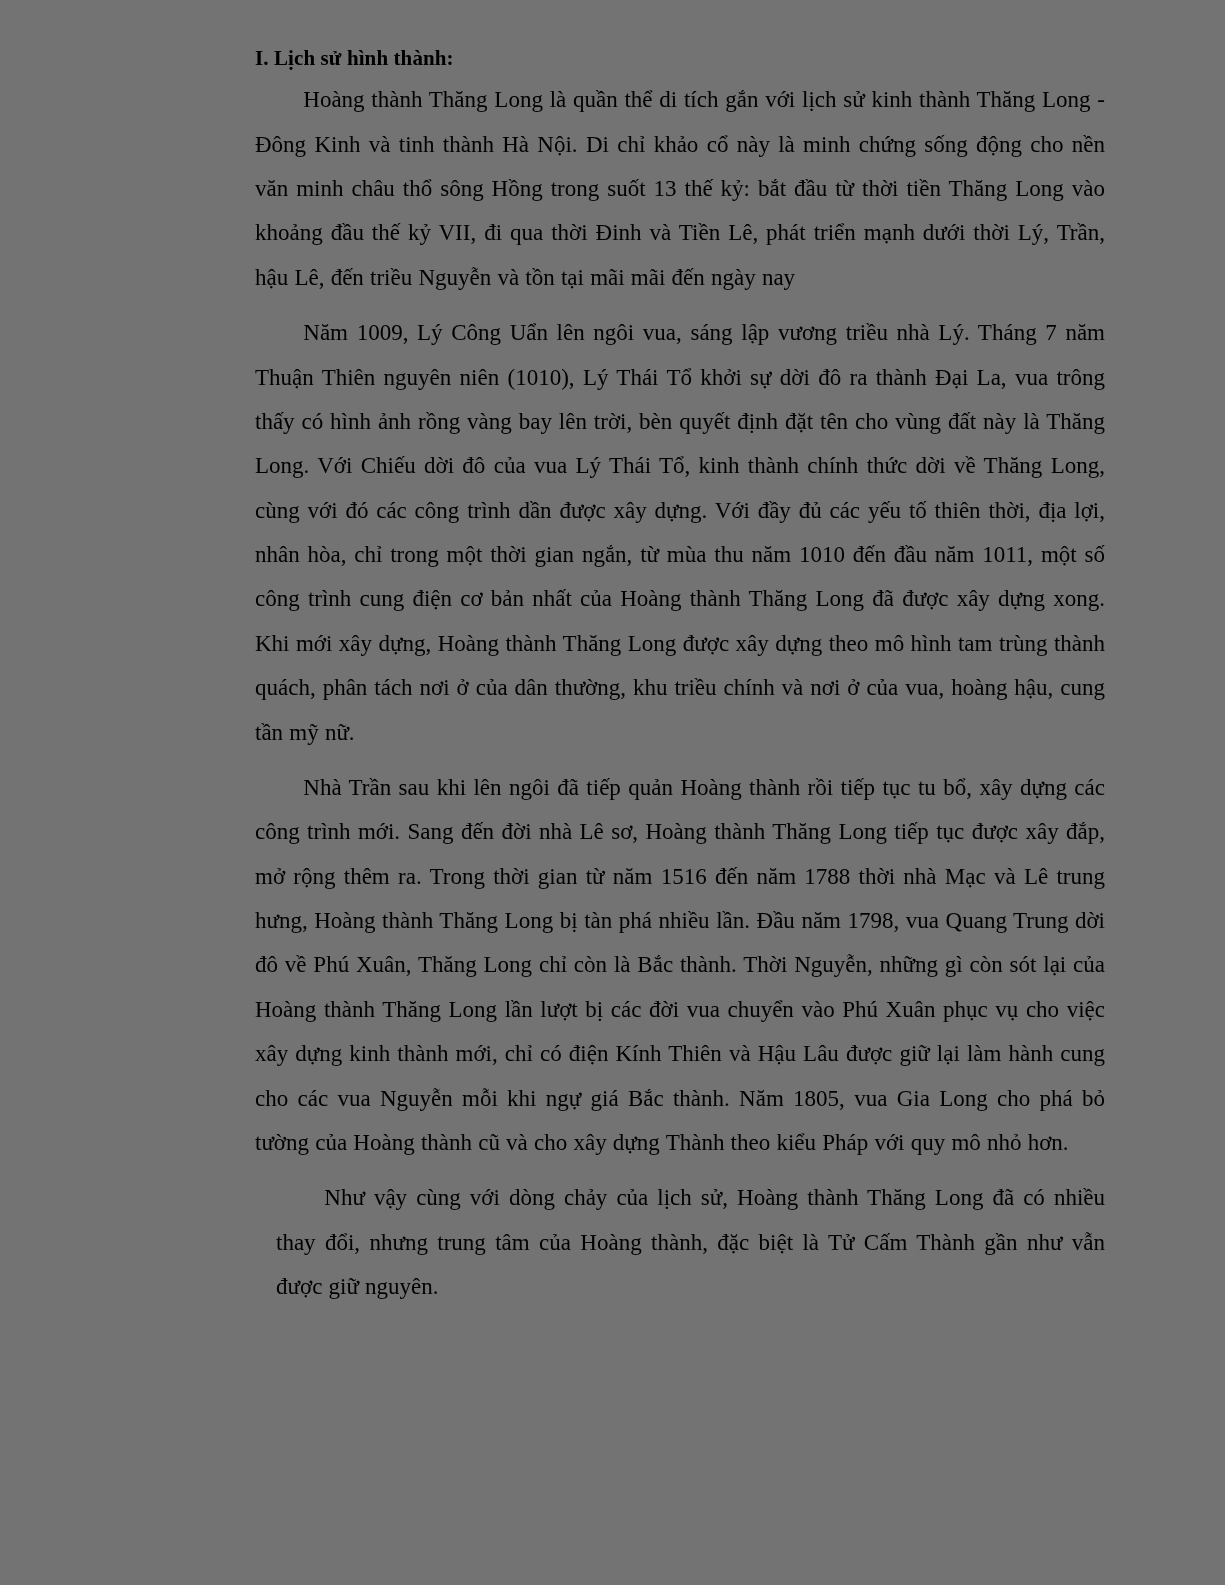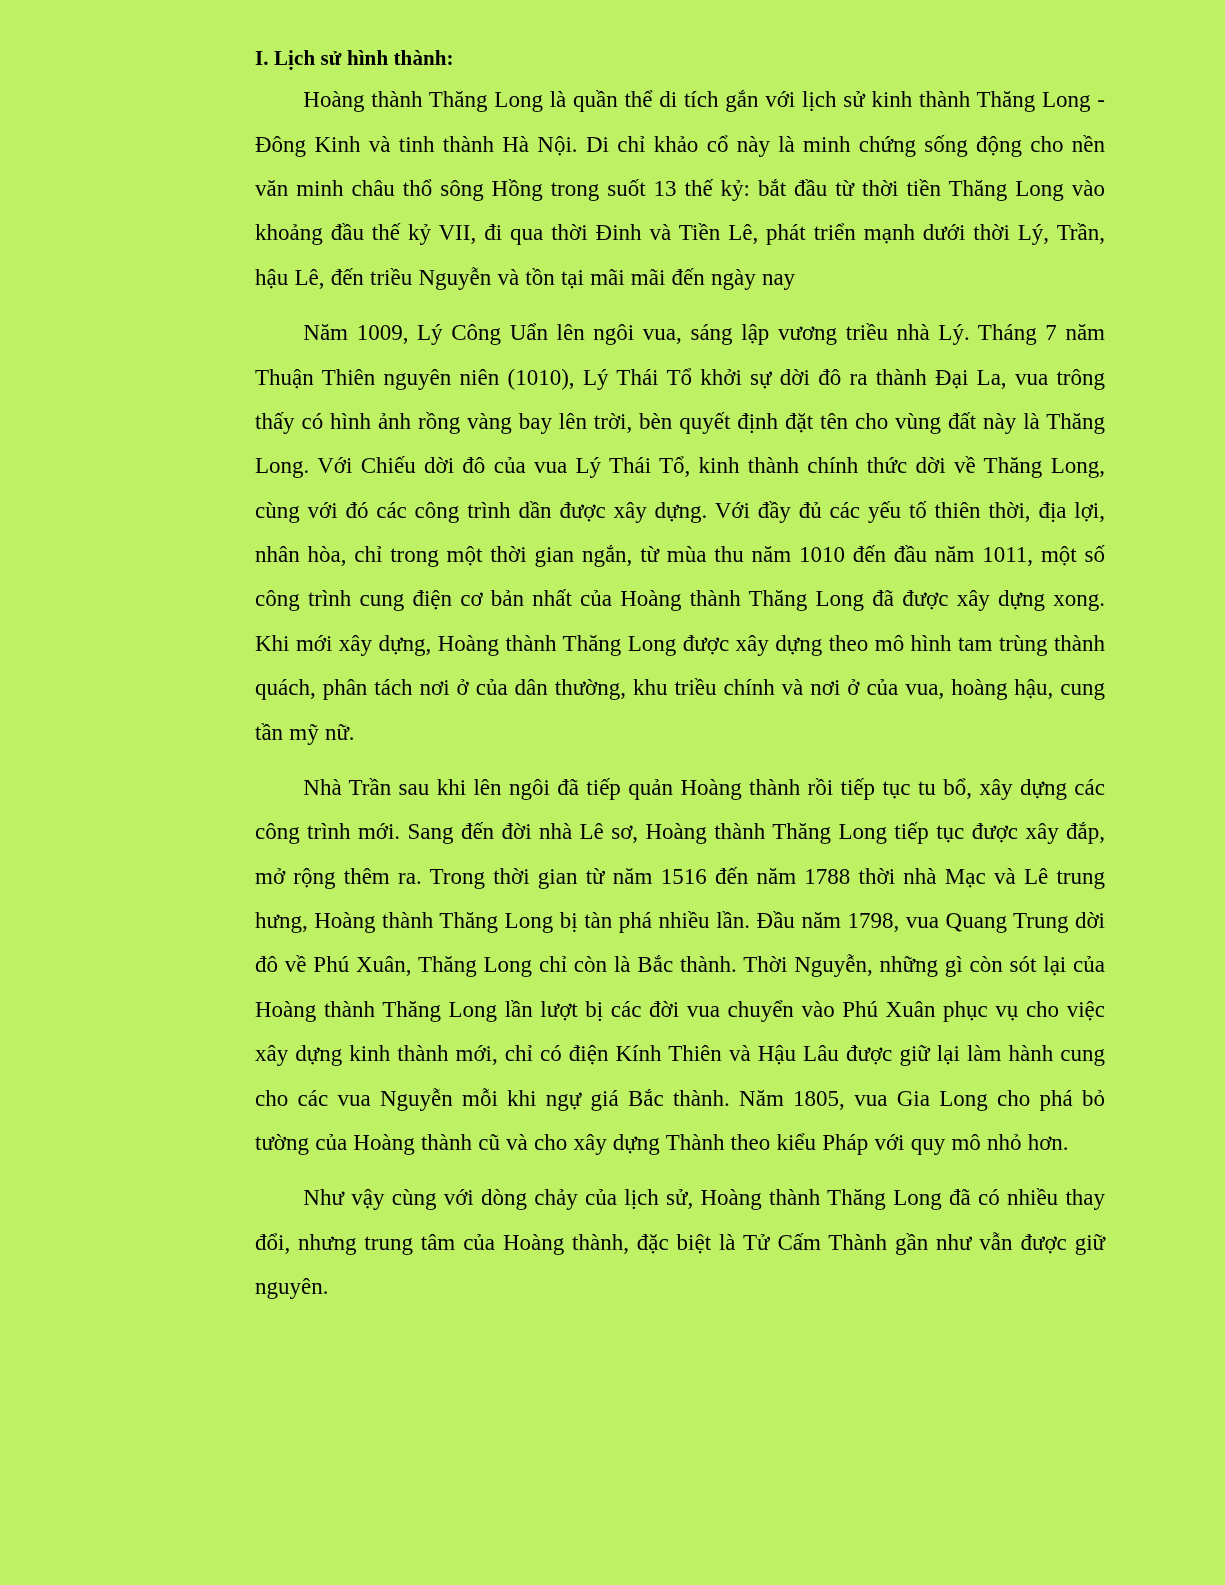--- a/index.html
+++ b/index.html
@@ -11,21 +11,21 @@
     width: 1225px;
     height: 1585px;
     font-family: "Liberation Serif", "DejaVu Serif", serif;
     color: #000000;
     overflow: hidden;
   }
   .page {
     position: relative;
     width: 1225px;
     height: 1585px;
-    background: #bef264;
+    background: #737373;
     box-sizing: border-box;
     padding: 44px 120px 5px 255px;
   }
   .doc-heading {
     font-size: 21px;
     font-weight: bold;
     line-height: 1.35;
     margin: 0 0 6px 0;
     letter-spacing: 0.1px;
   }
@@ -37,20 +37,21 @@
     font-size: 23px;
     line-height: 1.93;
     text-align: justify;
     text-justify: inter-word;
     text-indent: 2.1em;
     margin: 0 0 11px 0;
     word-spacing: 0.02em;
   }
   .para:last-child {
     margin-bottom: 0;
+    margin-left: 21px;
   }
 </style>
 </head>
 <body>
 
 <div class="page">
 
   <h1 class="doc-heading">I. Lịch sử hình thành:</h1>
 
   <div class="body-block">

